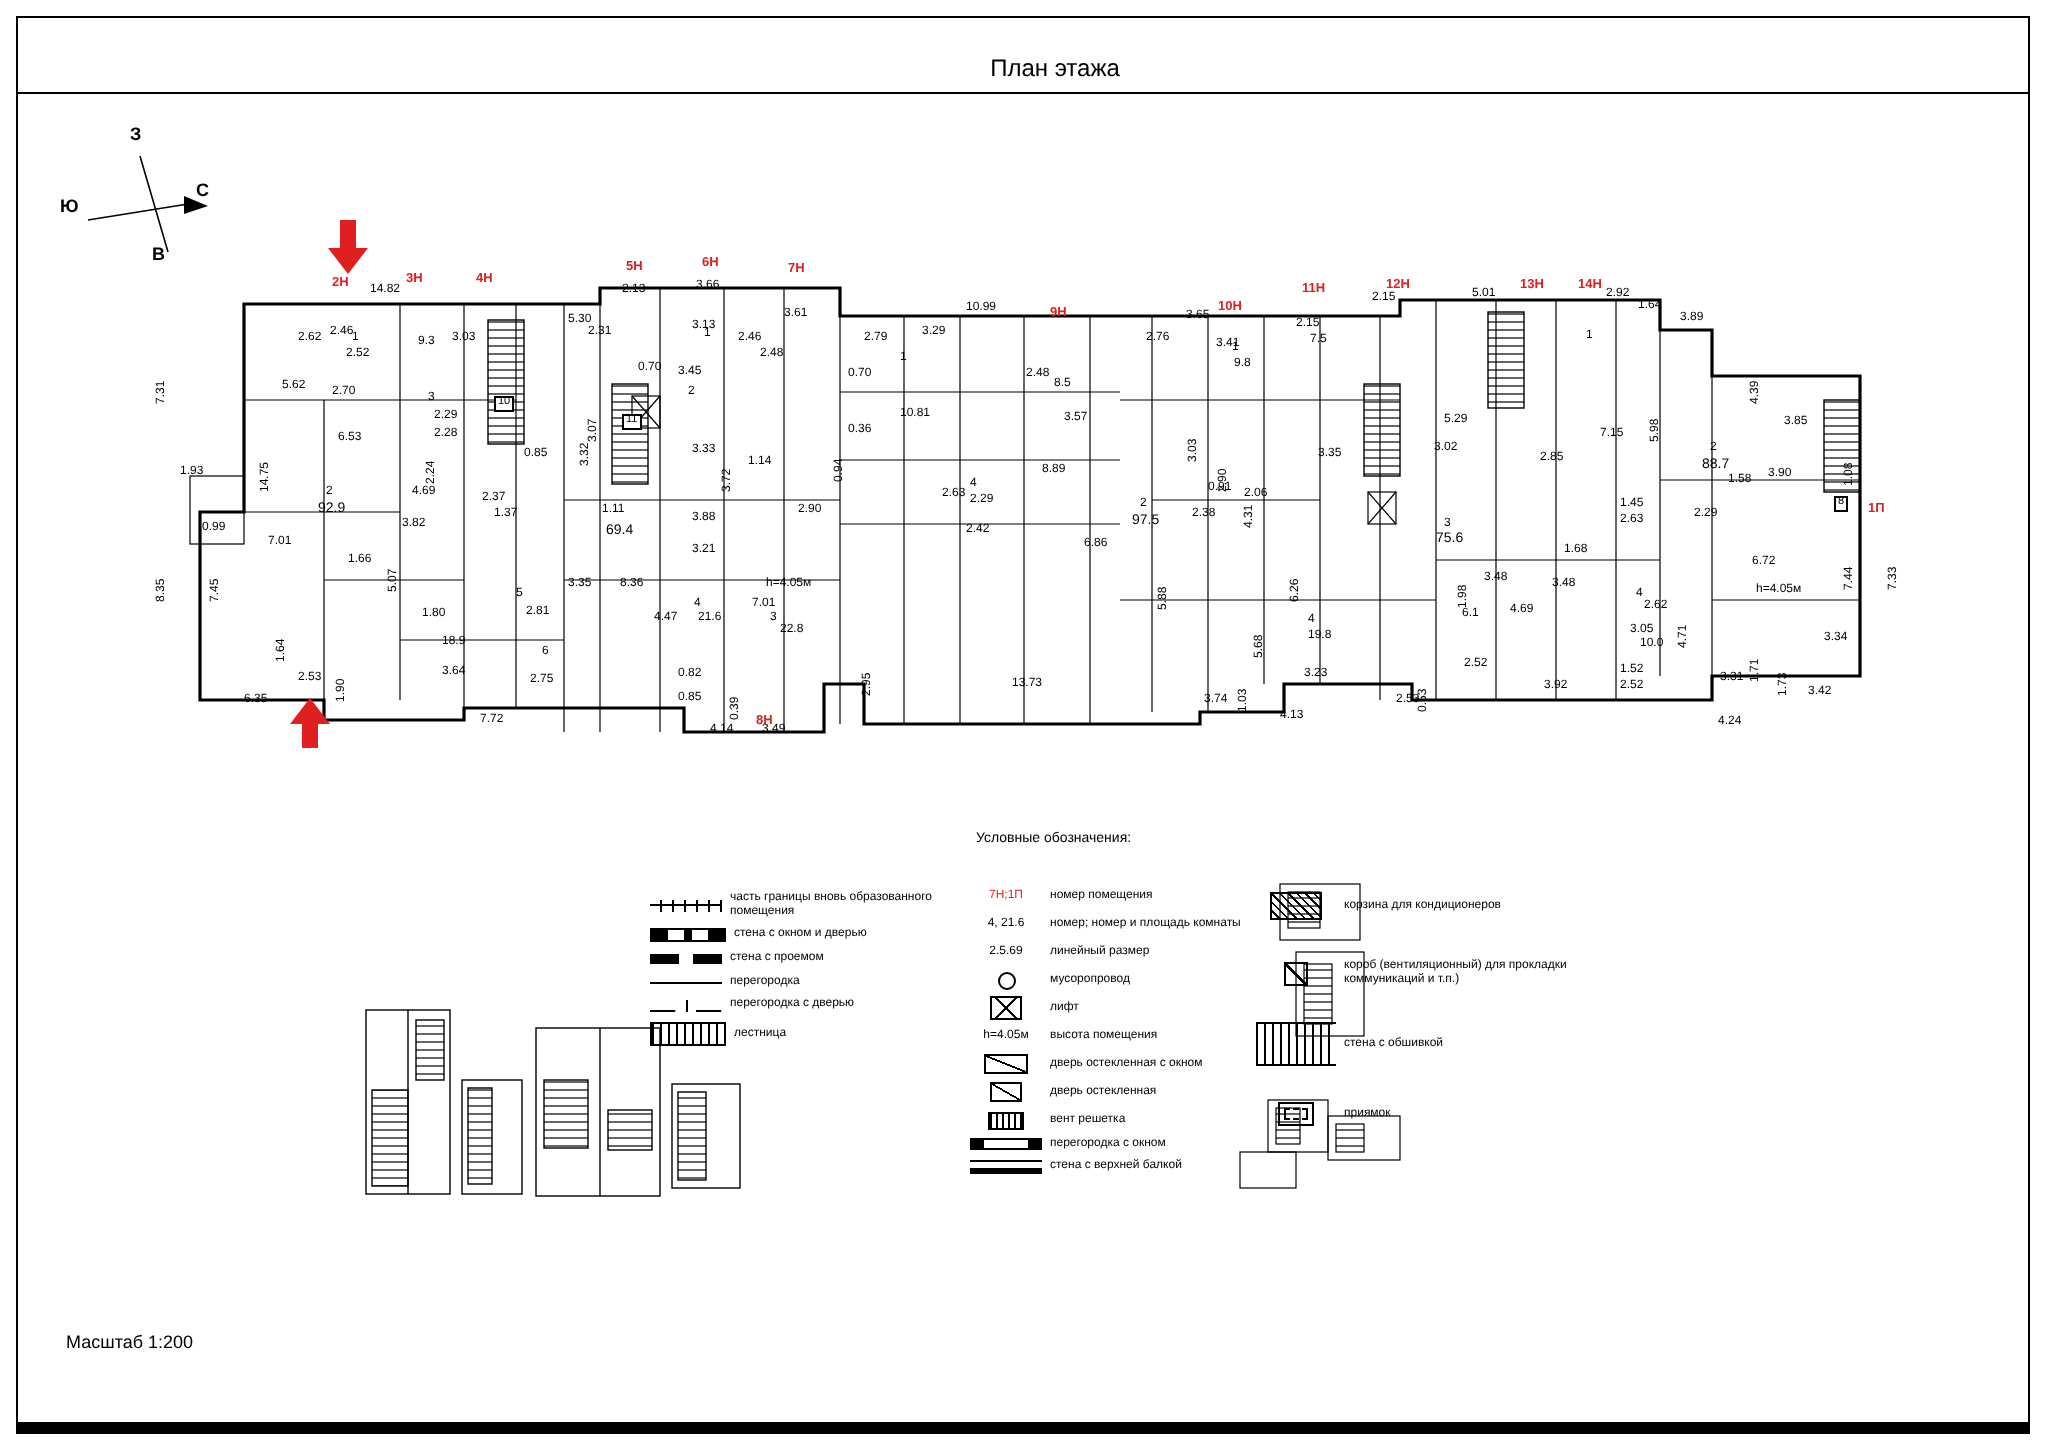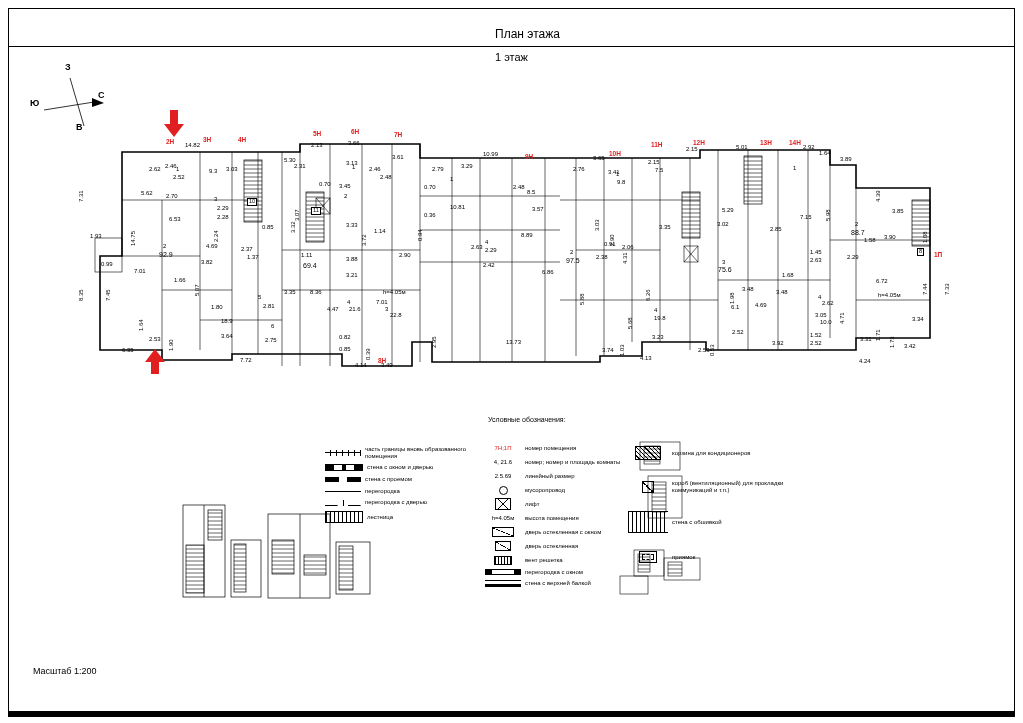--- a/index.html
+++ b/index.html
@@ -78,21 +78,20 @@
   .sym-text{color:#000;white-space:nowrap;}
 </style>
 </head>
 <body>
 
 <div class="page">
   <div class="frame"></div>
 
   <div class="doc-title">План этажа</div>
   <div class="title-rule"></div>
-  <div class="doc-subtitle">1 этаж</div>
 
   <div class="compass">
     <svg width="86" height="80">
       <line x1="42" y1="18" x2="56" y2="66" stroke="#000" stroke-width="0.8"></line>
       <line x1="16" y1="50" x2="66" y2="42" stroke="#000" stroke-width="0.8"></line>
       <polygon points="64,38 76,43 64,47" fill="#000"></polygon>
     </svg>
     <span class="c-w">З</span>
     <span class="c-n">С</span>
     <span class="c-s">Ю</span>

